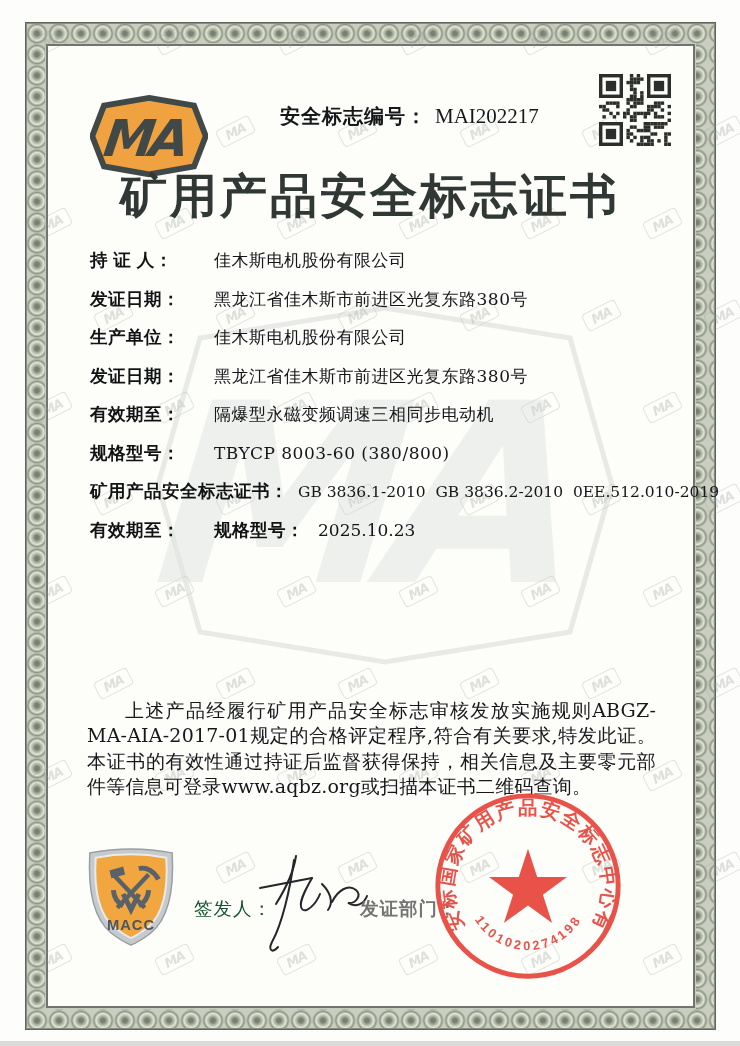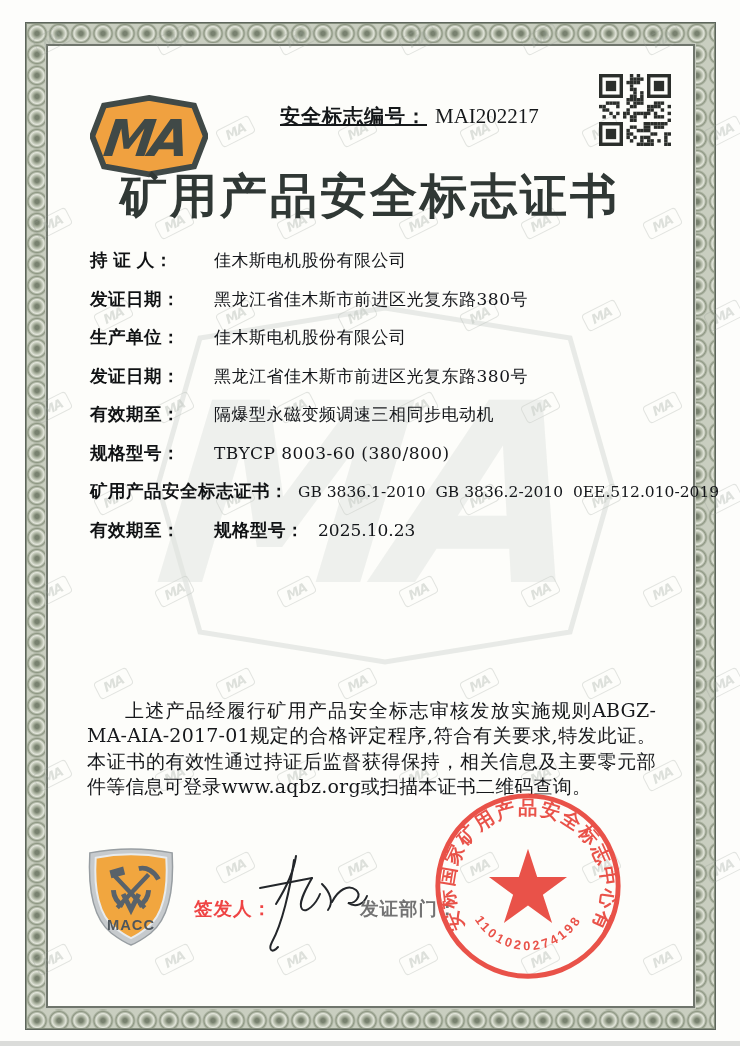--- a/index.html
+++ b/index.html
@@ -17,40 +17,40 @@
   
   .wm-layer{position:absolute;inset:0;z-index:1;pointer-events:none;overflow:hidden;}
   .wm{position:absolute;display:inline-block;transform:rotate(-27deg);
       border:1.5px solid rgba(150,158,150,.26);border-radius:4px;padding:1px 7px;
       color:rgba(150,158,150,.30);font:italic 900 13px "DejaVu Sans",sans-serif;letter-spacing:-1px;}
   .center-wm{position:absolute;left:150px;top:300px;z-index:1;pointer-events:none;opacity:.6;}
   
   .content{position:absolute;inset:0;z-index:2;}
   .ma-logo{position:absolute;left:90px;top:93px;}
   .certno{position:absolute;left:280px;top:103px;white-space:nowrap;}
-  .certno .lab{font-weight:bold;font-size:20px;letter-spacing:1px;color:#15181a;text-decoration:underline;}
+  .certno .lab{font-weight:bold;font-size:20px;letter-spacing:1px;color:#15181a;}
   .certno .num{font-family:"Liberation Serif",serif;font-size:21px;margin-left:8px;color:#15181a;}
   .qr{position:absolute;left:599px;top:74px;width:72px;height:72px;}
   .title{position:absolute;left:0;right:0;top:165px;text-align:center;
          font-family:"Liberation Serif","DejaVu Serif",serif;font-weight:700;
          font-size:47px;letter-spacing:3px;color:#303835;}
   .fields{position:absolute;left:90px;top:248px;width:566px;}
   .row{height:38.5px;display:flex;align-items:baseline;}
   .row .lbl{font-weight:bold;font-size:17.5px;color:#101214;width:124px;flex:none;white-space:pre;letter-spacing:.5px;}
   .row .val{font-family:"DejaVu Serif","Liberation Serif",serif;font-size:17px;color:#14161a;white-space:pre;letter-spacing:.5px;}
   .row.wide .lbl{width:auto;margin-right:10px;}
   .row.wide .val{font-size:15.5px;letter-spacing:0;}
   .row.dates .val{width:193px;flex:none;}
   .row.dates .lbl2{font-weight:bold;font-size:17.5px;color:#101214;white-space:pre;letter-spacing:.5px;margin-right:14px;}
   .row.dates .val2{font-family:"DejaVu Serif","Liberation Serif",serif;font-size:17px;color:#14161a;}
   .statement{position:absolute;left:87px;right:84px;top:698px;
              font-family:"DejaVu Serif","Liberation Serif",serif;font-size:19px;line-height:25.4px;
              color:#15171a;text-align:justify;text-indent:2em;letter-spacing:.2px;}
   .shield{position:absolute;left:82px;top:843px;}
-  .signer{position:absolute;left:194px;top:896px;font-weight:bold;font-size:18.5px;color:#ef4444;letter-spacing:1px;}
+  .signer{position:absolute;left:194px;top:896px;font-weight:normal;font-size:18.5px;color:#14532d;letter-spacing:1px;}
   .sig{position:absolute;left:238px;top:846px;}
   .dept{position:absolute;left:360px;top:896px;font-weight:bold;font-size:18.5px;color:#737373;letter-spacing:1px;}
   .stamp{position:absolute;left:430px;top:788px;opacity:.93;}
   .scan-bottom{position:absolute;left:0;right:0;bottom:0;height:5px;background:rgba(120,124,118,.25);z-index:3;}
 </style>
 </head>
 <body>
 
 <div class="page">
   <div class="band"></div>

